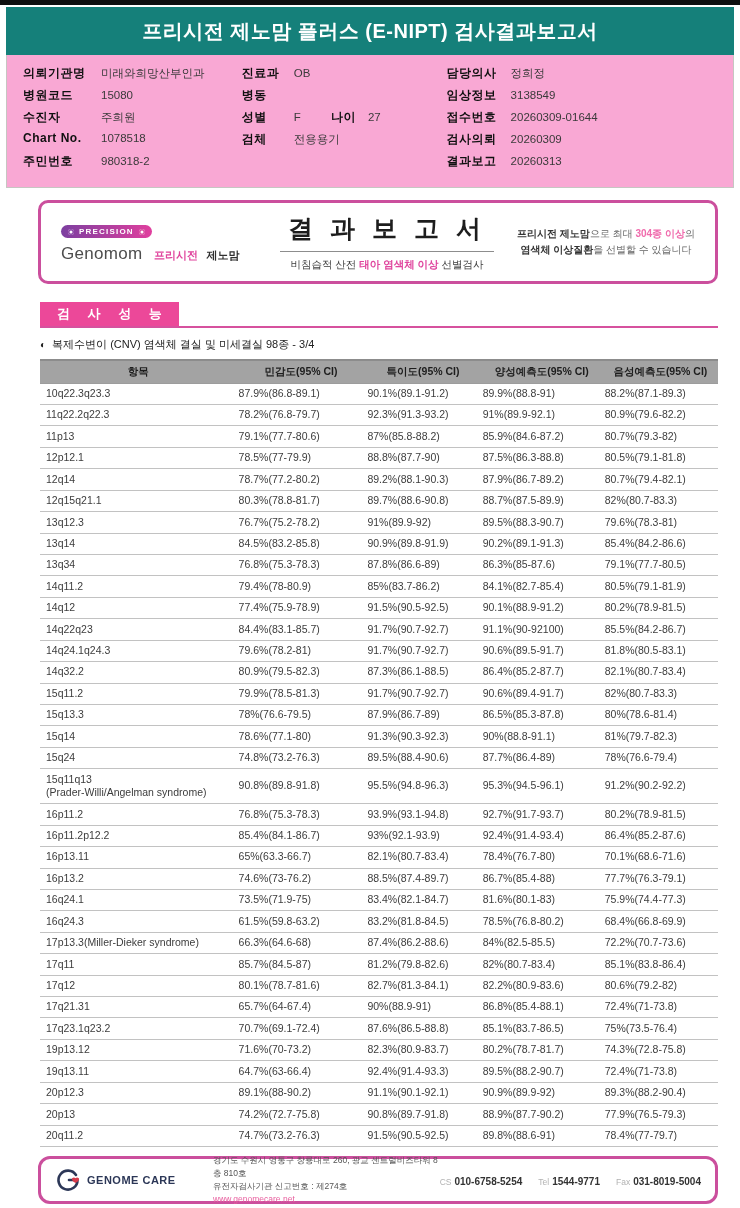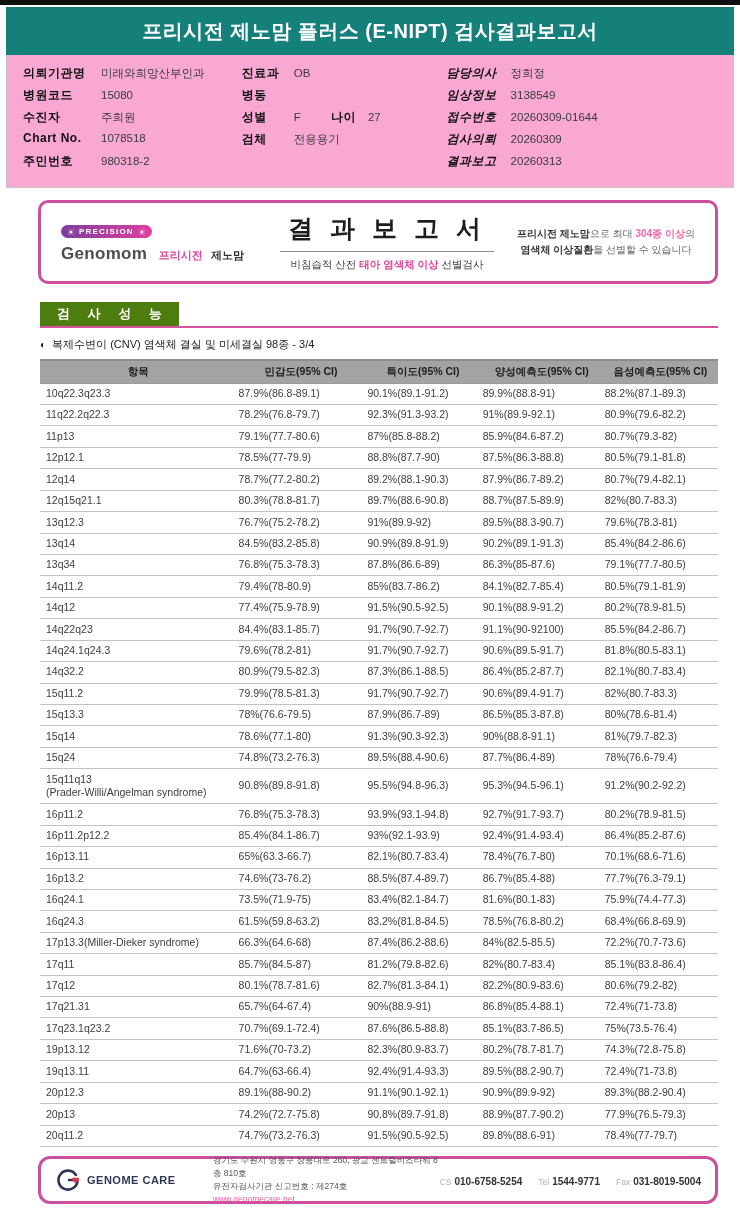--- a/index.html
+++ b/index.html
@@ -16,58 +16,58 @@
   .banner-title { color:#fff; font-size:20px; font-weight:bold; letter-spacing:0.5px; }
 
   .info-section {
     margin:0 6px; background:#f9a8d4; border:1px solid #c6c6c2; border-top:none;
     padding:10px 4px 12px 16px; display:flex;
   }
   .info-col1 { flex:0 0 31%; } .info-col2 { flex:0 0 29%; } .info-col3 { flex:0 0 40%; }
   .info-row { display:flex; align-items:baseline; height:22px; }
   .info-label { font-weight:bold; font-size:12px; color:#101010; flex:0 0 78px; letter-spacing:0.5px; }
   .info-col2 .info-label { flex:0 0 52px; }
-  .info-col3 .info-label { flex:0 0 64px;font-style:italic; }
+  .info-col3 .info-label { flex:0 0 64px; }
   .info-label2 { flex:0 0 auto !important; margin-left:30px; margin-right:12px; }
   .info-value { font-size:11.5px; color:#3a3a3a; }
 
   .report-box {
     margin:12px 22px 0 38px; border:3px solid #cb4f9d; border-radius:10px;
     height:84px; display:flex; align-items:center; padding:0 14px;
   }
   .brand-block { width:208px; padding-left:6px; }
   .badge {
     display:inline-flex; align-items:center; gap:5px;
     background:linear-gradient(90deg,#7c3fa0,#e03f9e);
     color:#fff; font-size:8px; font-weight:bold; letter-spacing:1.2px;
     padding:2px 7px; border-radius:9px;
   }
   .badge-dot { width:6px; height:6px; border-radius:50%; display:inline-block; }
   .badge-dot.l { background:#fff; box-shadow:inset 0 0 0 1.5px #8a44a5; }
   .badge-dot.r { background:#fff; box-shadow:inset 0 0 0 1.5px #d94a9e; }
   .brand-line { margin-top:5px; white-space:nowrap; }
-  .brand-name { font-size:17px; font-weight:700; color:#4d4d4d; letter-spacing:0.3px; }
+  .brand-name { font-size:17px; font-weight:400; color:#4d4d4d; letter-spacing:0.3px; }
   .brand-kr-pink { color:#e0459e; font-weight:bold; font-size:11px; margin-left:7px; }
   .brand-kr-dark { color:#2f2f2f; font-weight:bold; font-size:11px; margin-left:4px; }
 
   .title-block { flex:1; text-align:center; }
   .report-title {
     font-size:25px; font-weight:bold; color:#1d1d1d; letter-spacing:5px;
     display:inline-block; padding:0 8px 6px 8px; border-bottom:1.5px solid #8d8d8d;
   }
   .report-sub { margin-top:6px; font-size:10.5px; color:#3c3c3c; }
   .hl { color:#e0459e; font-weight:bold; }
 
   .right-block { width:190px; font-size:10px; color:#666; text-align:center; line-height:1.6; }
   .b { font-weight:bold; color:#333; }
   .pk { color:#f06aac; font-weight:bold; }
 
   .section-bar { margin:18px 22px 0 40px; border-bottom:2px solid #d6519e; line-height:0; }
   .section-label {
-    display:inline-block; background:#4d7c0f; color:#fff; font-size:13px; font-weight:bold;
+    display:inline-block; background:#ec4899; color:#fff; font-size:13px; font-weight:bold;
     letter-spacing:7px; padding:4px 10px 4px 17px; line-height:1.2;
   }
   .table-note { margin:9px 22px 0 40px; font-size:11px; color:#222; }
   .note-icon { font-size:10px; margin-right:3px; }
 
   table { margin:7px 22px 0 40px; width:678px; border-collapse:collapse; table-layout:fixed; }
   col.c1{width:29%;} col.c2{width:19%;} col.c3{width:17%;} col.c4{width:18%;} col.c5{width:17%;}
   thead th {
     background:#a3a3a3; border-top:2px solid #8c8c8c; border-bottom:1px solid #9c9c9c;
     font-size:10.5px; padding:4px 2px; color:#1d1d1d; font-weight:bold; text-align:center;

